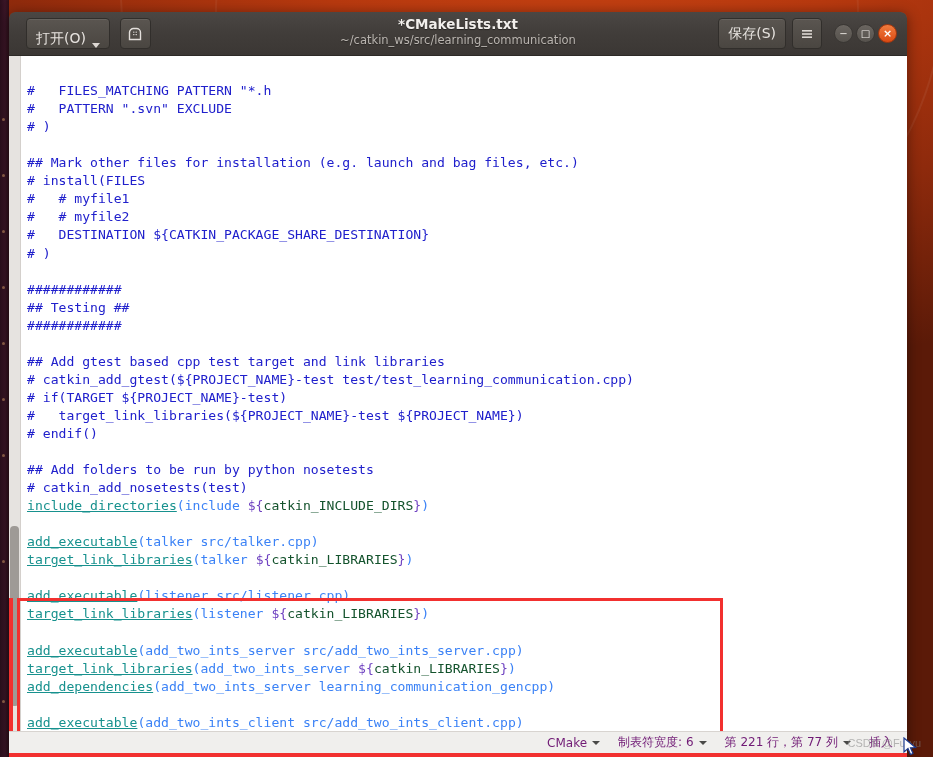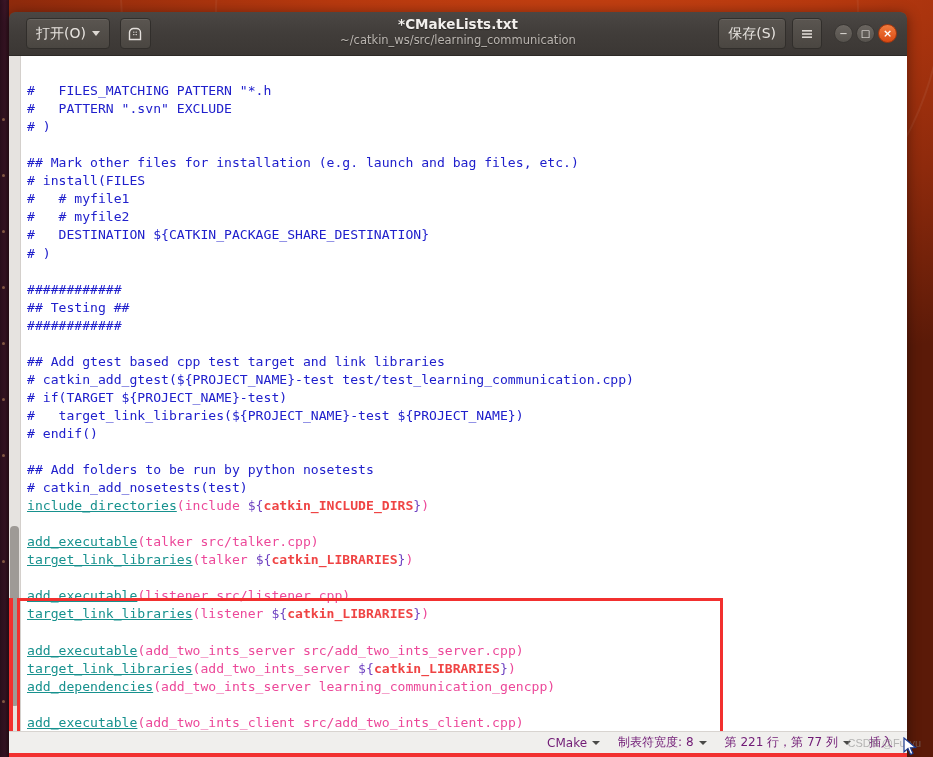--- a/index.html
+++ b/index.html
@@ -81,21 +81,21 @@
     height: 31px;
     display: flex;
     align-items: center;
     justify-content: center;
     padding: 0 9px;
     font-size: 14px;
     box-sizing: border-box;
     cursor: pointer;
     box-shadow: inset 0 1px 0 rgba(255,255,255,0.08);
   }
-  #open-btn { min-width: 76px; gap: 6px; margin-left: 9px; }
+  #open-btn { min-width: 76px; gap: 6px; margin-left: 9px; align-items: flex-end; }
   #open-label { font-family: "DejaVu Sans", sans-serif; font-size: 14px; letter-spacing: 0; }
   .caret-down {
     width: 0; height: 0;
     border-left: 4.5px solid transparent;
     border-right: 4.5px solid transparent;
     border-top: 5px solid #ddd8d3;
     display: inline-block;
   }
   #saveas-btn { width: 31px; margin-left: 10px; padding: 0; }
   #save-btn { min-width: 58px; margin-right: 6px; }
@@ -162,22 +162,22 @@
     color: #2e3436;
     white-space: pre;
     overflow: hidden;
     background: #ffffff;
   }
   #code-inner { position: relative; top: -10px; }
   .ln { height: 18.05px; }
   .cm  { color: #2020cc; }          
   .fn  { color: #17918e; text-decoration: underline; }          
   .var { color: #6f42c1; }          
-  .vin { color: #ef4444; font-weight: bold; }  
-  .pl  { color: #ec4899; }          
+  .vin { color: #14532d; font-weight: normal; }  
+  .pl  { color: #3b82f6; }          
   #caret {
     display: inline-block;
     width: 1px; height: 14px;
     background: #2e3436;
     vertical-align: -2px;
   }
 
   
   #red-box {
     position: absolute;
@@ -326,21 +326,21 @@
       <div id="red-box"></div>
       <div id="red-frame-left"></div>
       <div id="red-frame-bottom"></div>
 
       <div id="statusbar">
         <div class="sb-item">
           <span>CMake</span>
           <span class="sb-caret"></span>
         </div>
         <div class="sb-item">
-          <span>制表符宽度: 8</span>
+          <span>制表符宽度: 6</span>
           <span class="sb-caret"></span>
         </div>
         <div class="sb-item">
           <span>第 221 行，第 77 列</span>
           <span class="sb-caret"></span>
         </div>
         <div class="sb-item">
           <span>插入</span>
         </div>
       </div>

